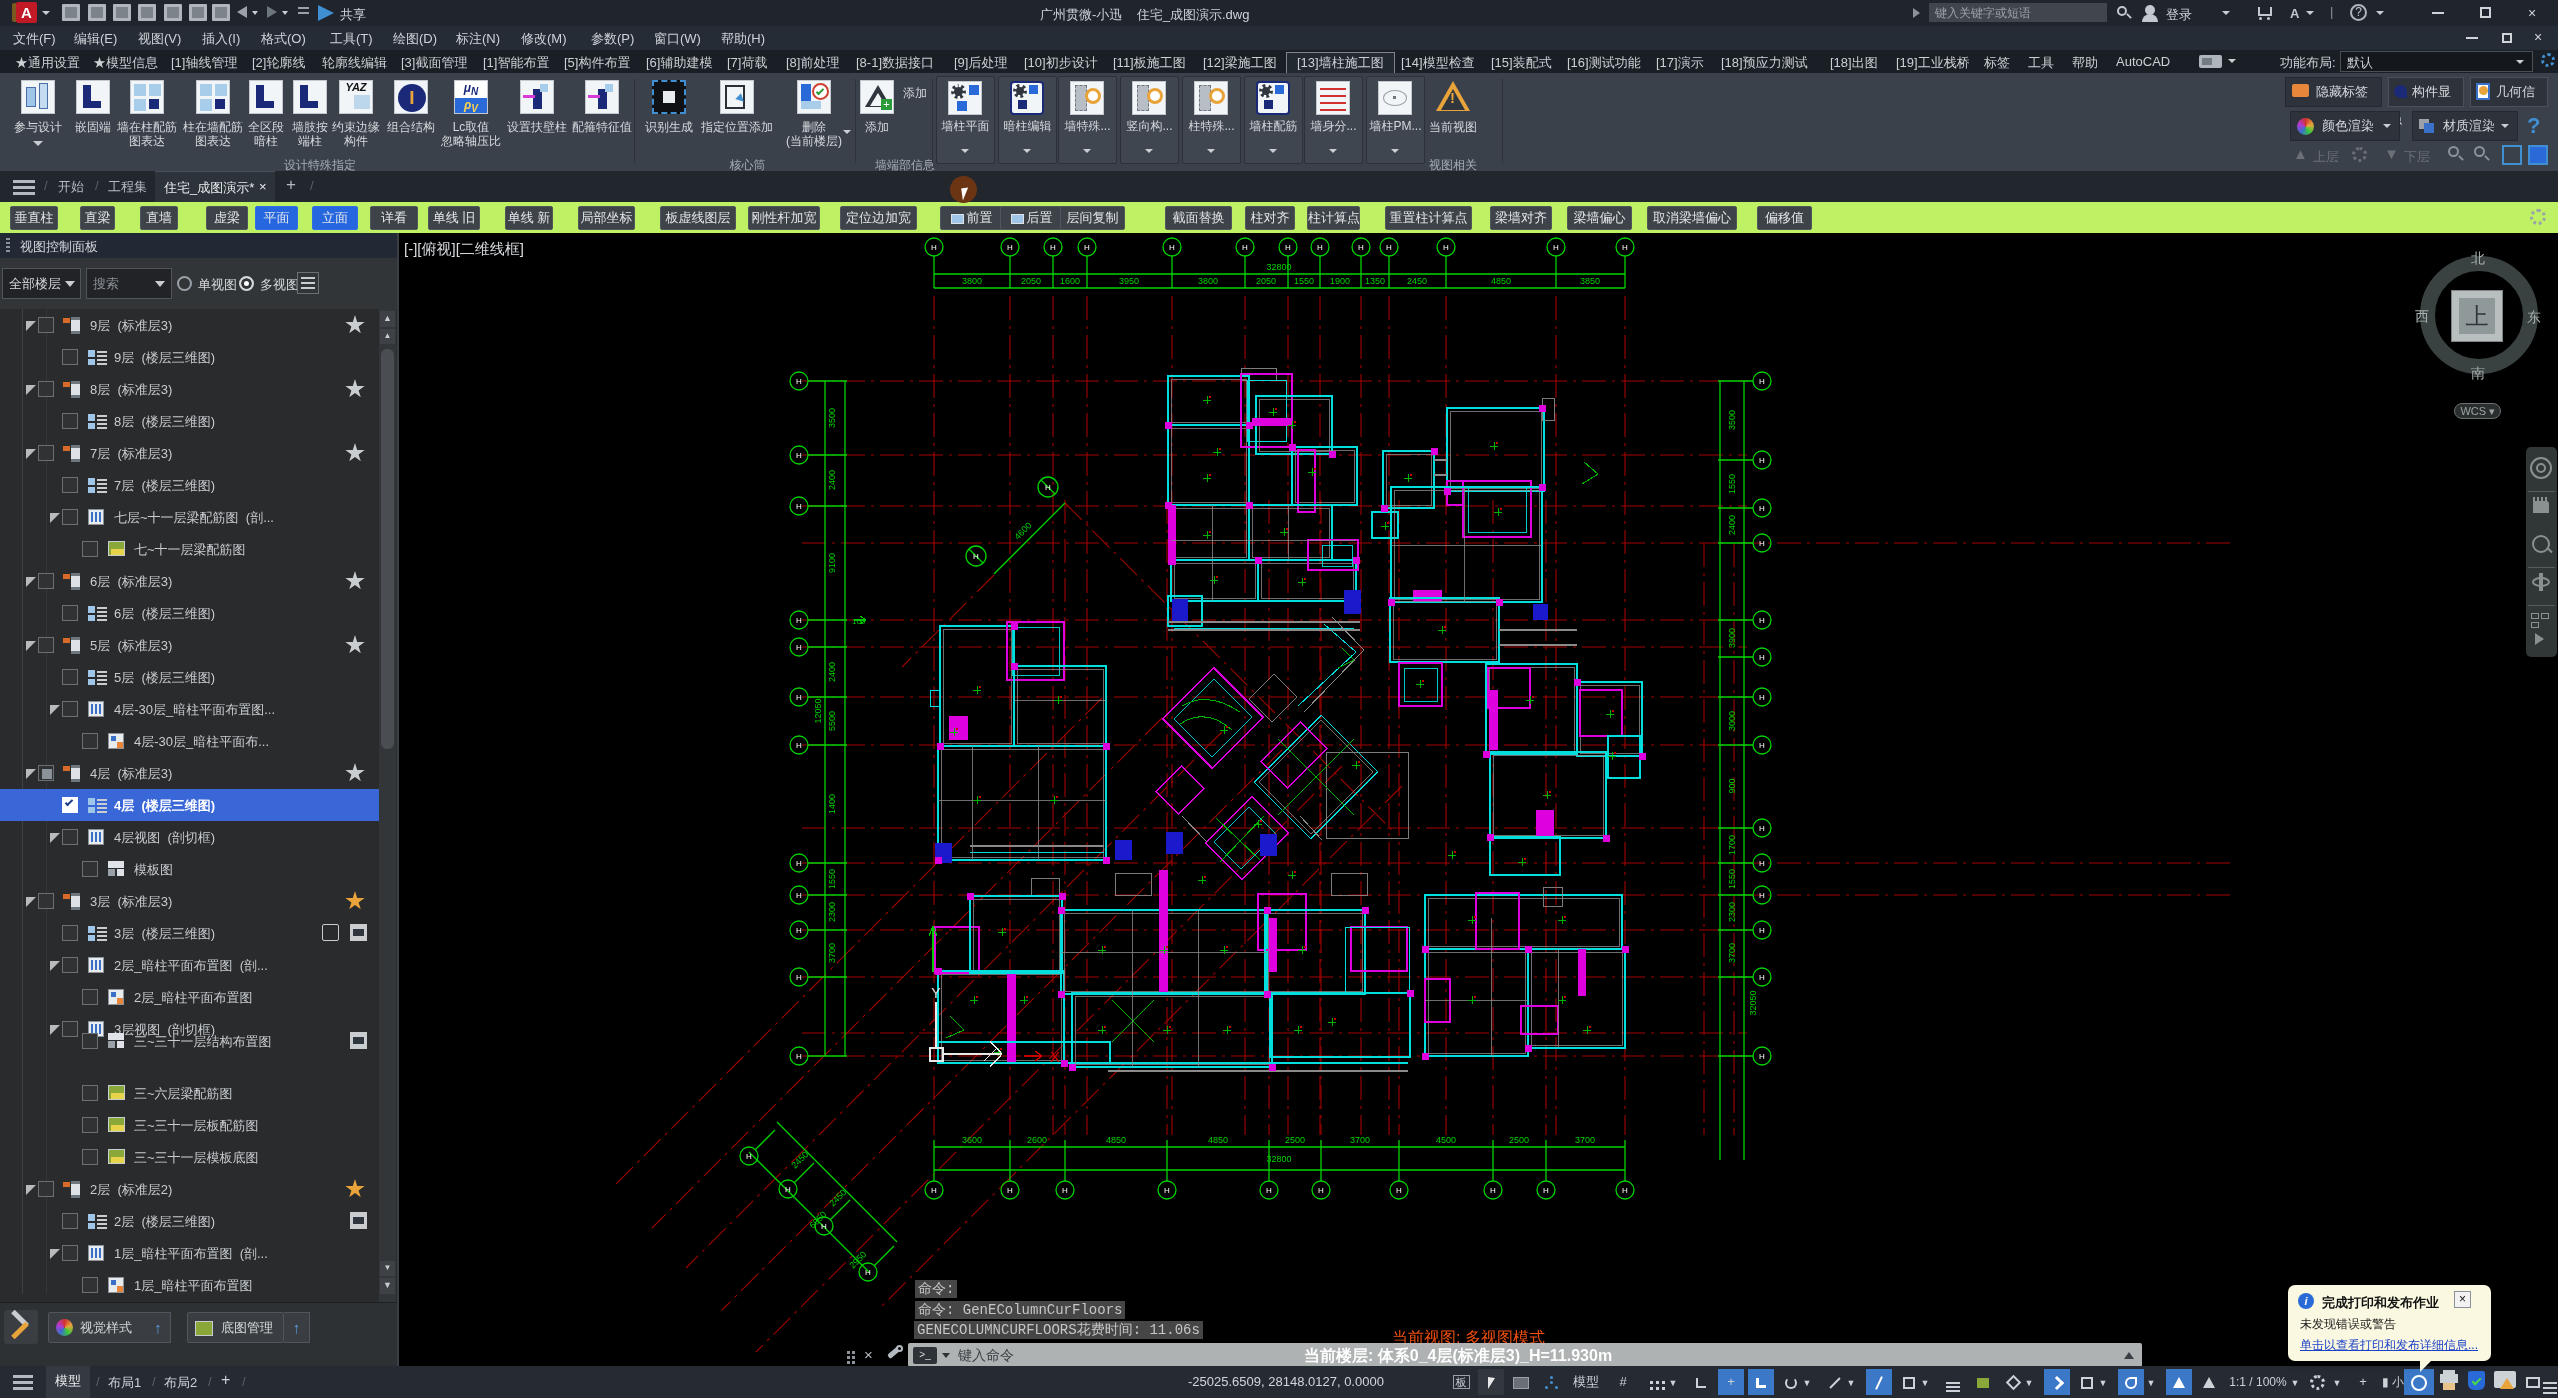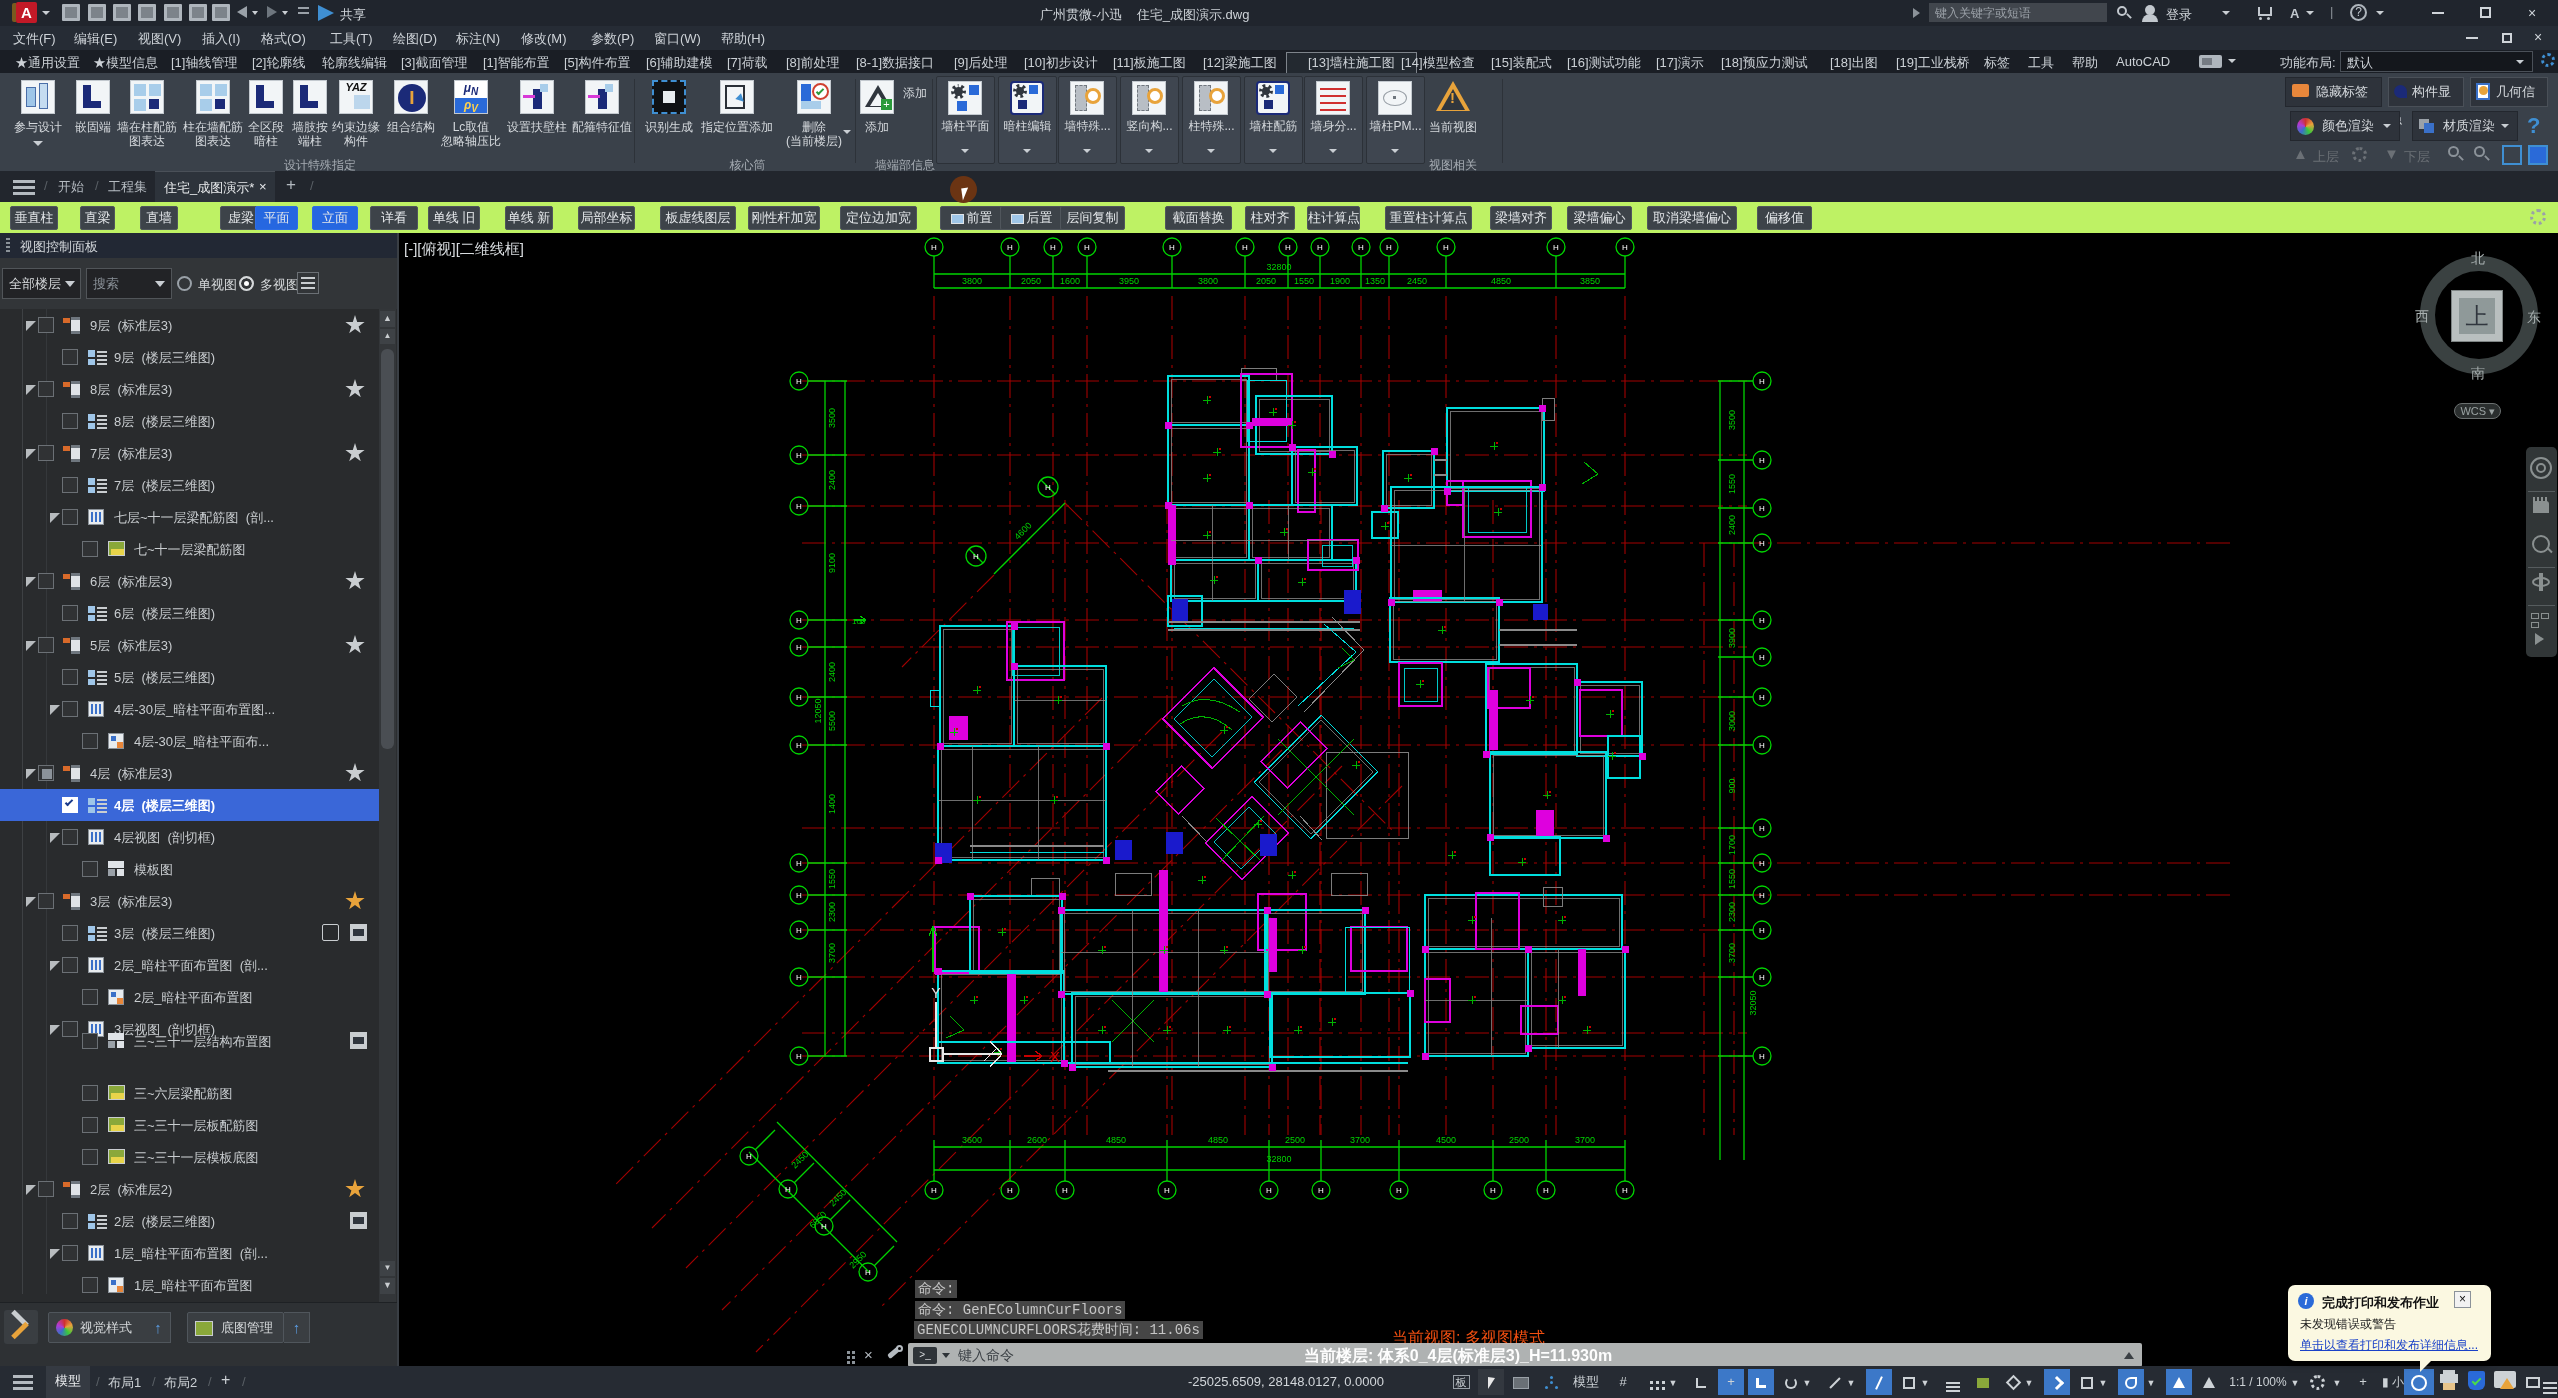--- a/index.html
+++ b/index.html
@@ -118,21 +118,21 @@
 <span style="left:483px">[1]智能布置</span>
 <span style="left:564px">[5]构件布置</span>
 <span style="left:646px">[6]辅助建模</span>
 <span style="left:727px">[7]荷载</span>
 <span style="left:786px">[8]前处理</span>
 <span style="left:856px">[8-1]数据接口</span>
 <span style="left:954px">[9]后处理</span>
 <span style="left:1024px">[10]初步设计</span>
 <span style="left:1113px">[11]板施工图</span>
 <span style="left:1203px">[12]梁施工图</span>
-<span style="left:1286px;top:2px;border:1px solid #7e848b;padding:1px 21px;background:#232930">[13]墙柱施工图</span>
+<span style="left:1286px;top:2px;border:1px solid #7e848b;padding:1px 10px;background:#232930">[13]墙柱施工图</span>
 <span style="left:1401px">[14]模型检查</span>
 <span style="left:1491px">[15]装配式</span>
 <span style="left:1567px">[16]测试功能</span>
 <span style="left:1656px">[17]演示</span>
 <span style="left:1721px">[18]预应力测试</span>
 <span style="left:1830px">[18]出图</span>
 <span style="left:1896px">[19]工业栈桥</span>
 <span style="left:1984px">标签</span>
 <span style="left:2028px">工具</span>
 <span style="left:2072px">帮助</span>
@@ -328,21 +328,21 @@
       </div>
 <span class="ab" style="left:286px;top:4px;font-size:17px;color:#b4bac0">+</span>
 <span class="ab" style="left:310px;top:7px;color:#5a6066">/</span>
 </div>
 <div class="ab" style="left:950px;top:176px;width:27px;height:27px;border-radius:50%;background:#6b3413;z-index:60"></div>
 <div class="ab" style="left:962px;top:188px;width:0;height:0;border-left:7px solid #fff;border-bottom:12px solid transparent;z-index:61;transform:rotate(-8deg)"></div>
 <div id="tbar" class="ab">
 <div class="tbtn" style="left:10px;width:48px">垂直柱</div>
 <div class="tbtn" style="left:80px;width:35px">直梁</div>
 <div class="tbtn" style="left:140px;width:38px">直墙</div>
-<div class="tbtn" style="left:220px;width:42px">虚梁</div>
+<div class="tbtn" style="left:206px;width:42px">虚梁</div>
 <div class="tbtn blue" style="left:255px;width:43px">平面</div>
 <div class="tbtn blue" style="left:312px;width:46px">立面</div>
 <div class="tbtn" style="left:370px;width:48px">详看</div>
 <div class="tbtn" style="left:428px;width:52px">单线 旧</div>
 <div class="tbtn" style="left:505px;width:48px">单线 新</div>
 <div class="tbtn" style="left:578px;width:57px">局部坐标</div>
 <div class="tbtn" style="left:660px;width:76px">板虚线图层</div>
 <div class="tbtn" style="left:748px;width:72px">刚性杆加宽</div>
 <div class="tbtn" style="left:840px;width:77px">定位边加宽</div>
 <div class="tbtn" style="left:940px;width:63px"><span class="ic" style="width:13px;height:10px;background:#9fc6e8;border:1.5px solid #dfe3e7;margin-right:3px"></span>前置</div>

